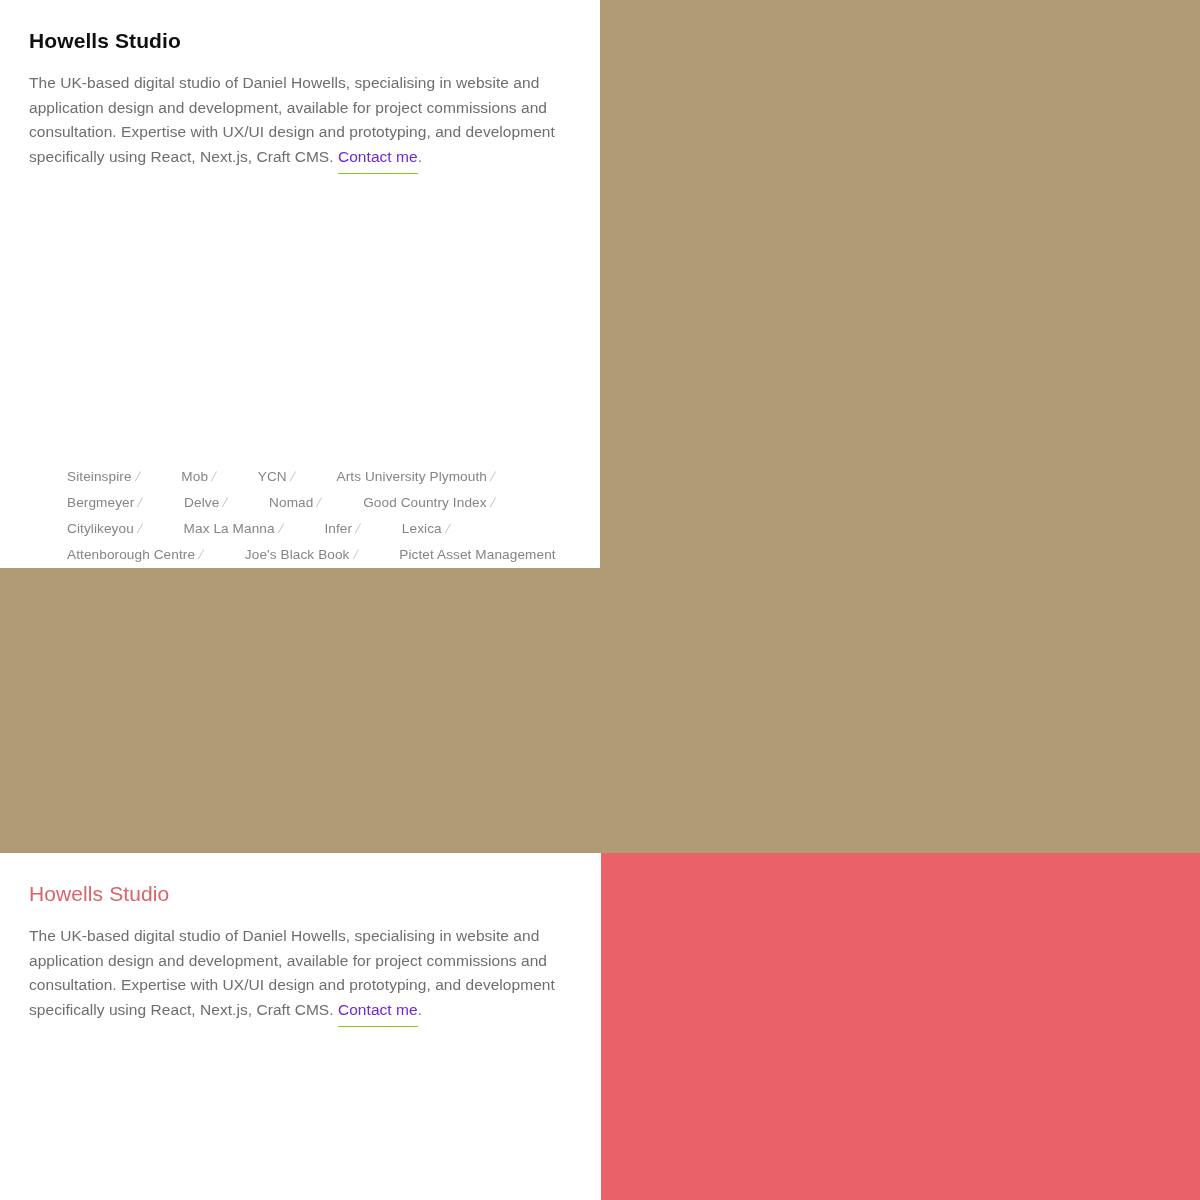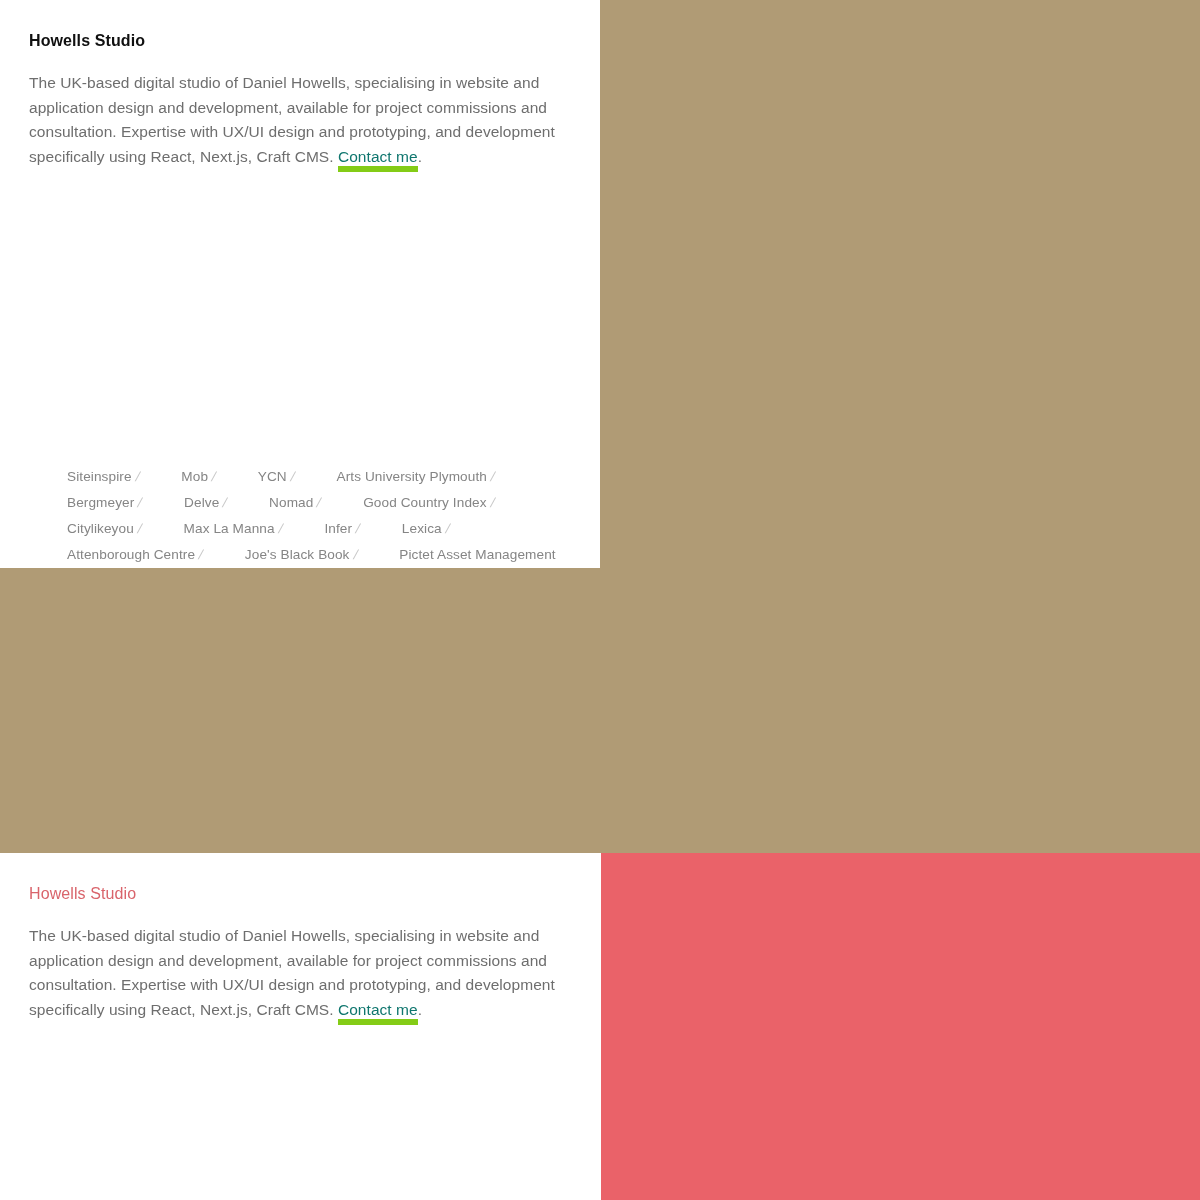--- a/index.html
+++ b/index.html
@@ -65,45 +65,45 @@
     position: absolute;
     left: 29px;
     top: 30px;
     width: 545px;
   }
   .section-two .content {
     top: 30px;
   }
 
   .studio-title {
-    font-size: 16px;
+    font-size: 21px;
     line-height: 22px;
     font-weight: 700;
     letter-spacing: 0.1px;
     color: #101010;
     margin: 0 0 19px 0;
   }
   .section-two .studio-title {
     color: #d9646b;
     font-weight: 400;
   }
 
   .intro {
     font-size: 15.5px;
     line-height: 24.6px;
     color: #6e6e6e;
     margin: 0;
     letter-spacing: 0.05px;
   }
 
   .contact-link {
-    color: #0f766e;
+    color: #6d28d9;
     text-decoration: none;
-    border-bottom: 6px solid #84cc16;
-    padding-bottom: 1px;
+    border-bottom: 1px solid #84cc16;
+    padding-bottom: 8px;
   }
 
   
   .clients {
     position: absolute;
     left: 29px;
     top: 464px;
     width: 535px;
     font-size: 13.6px;
     line-height: 26px;

